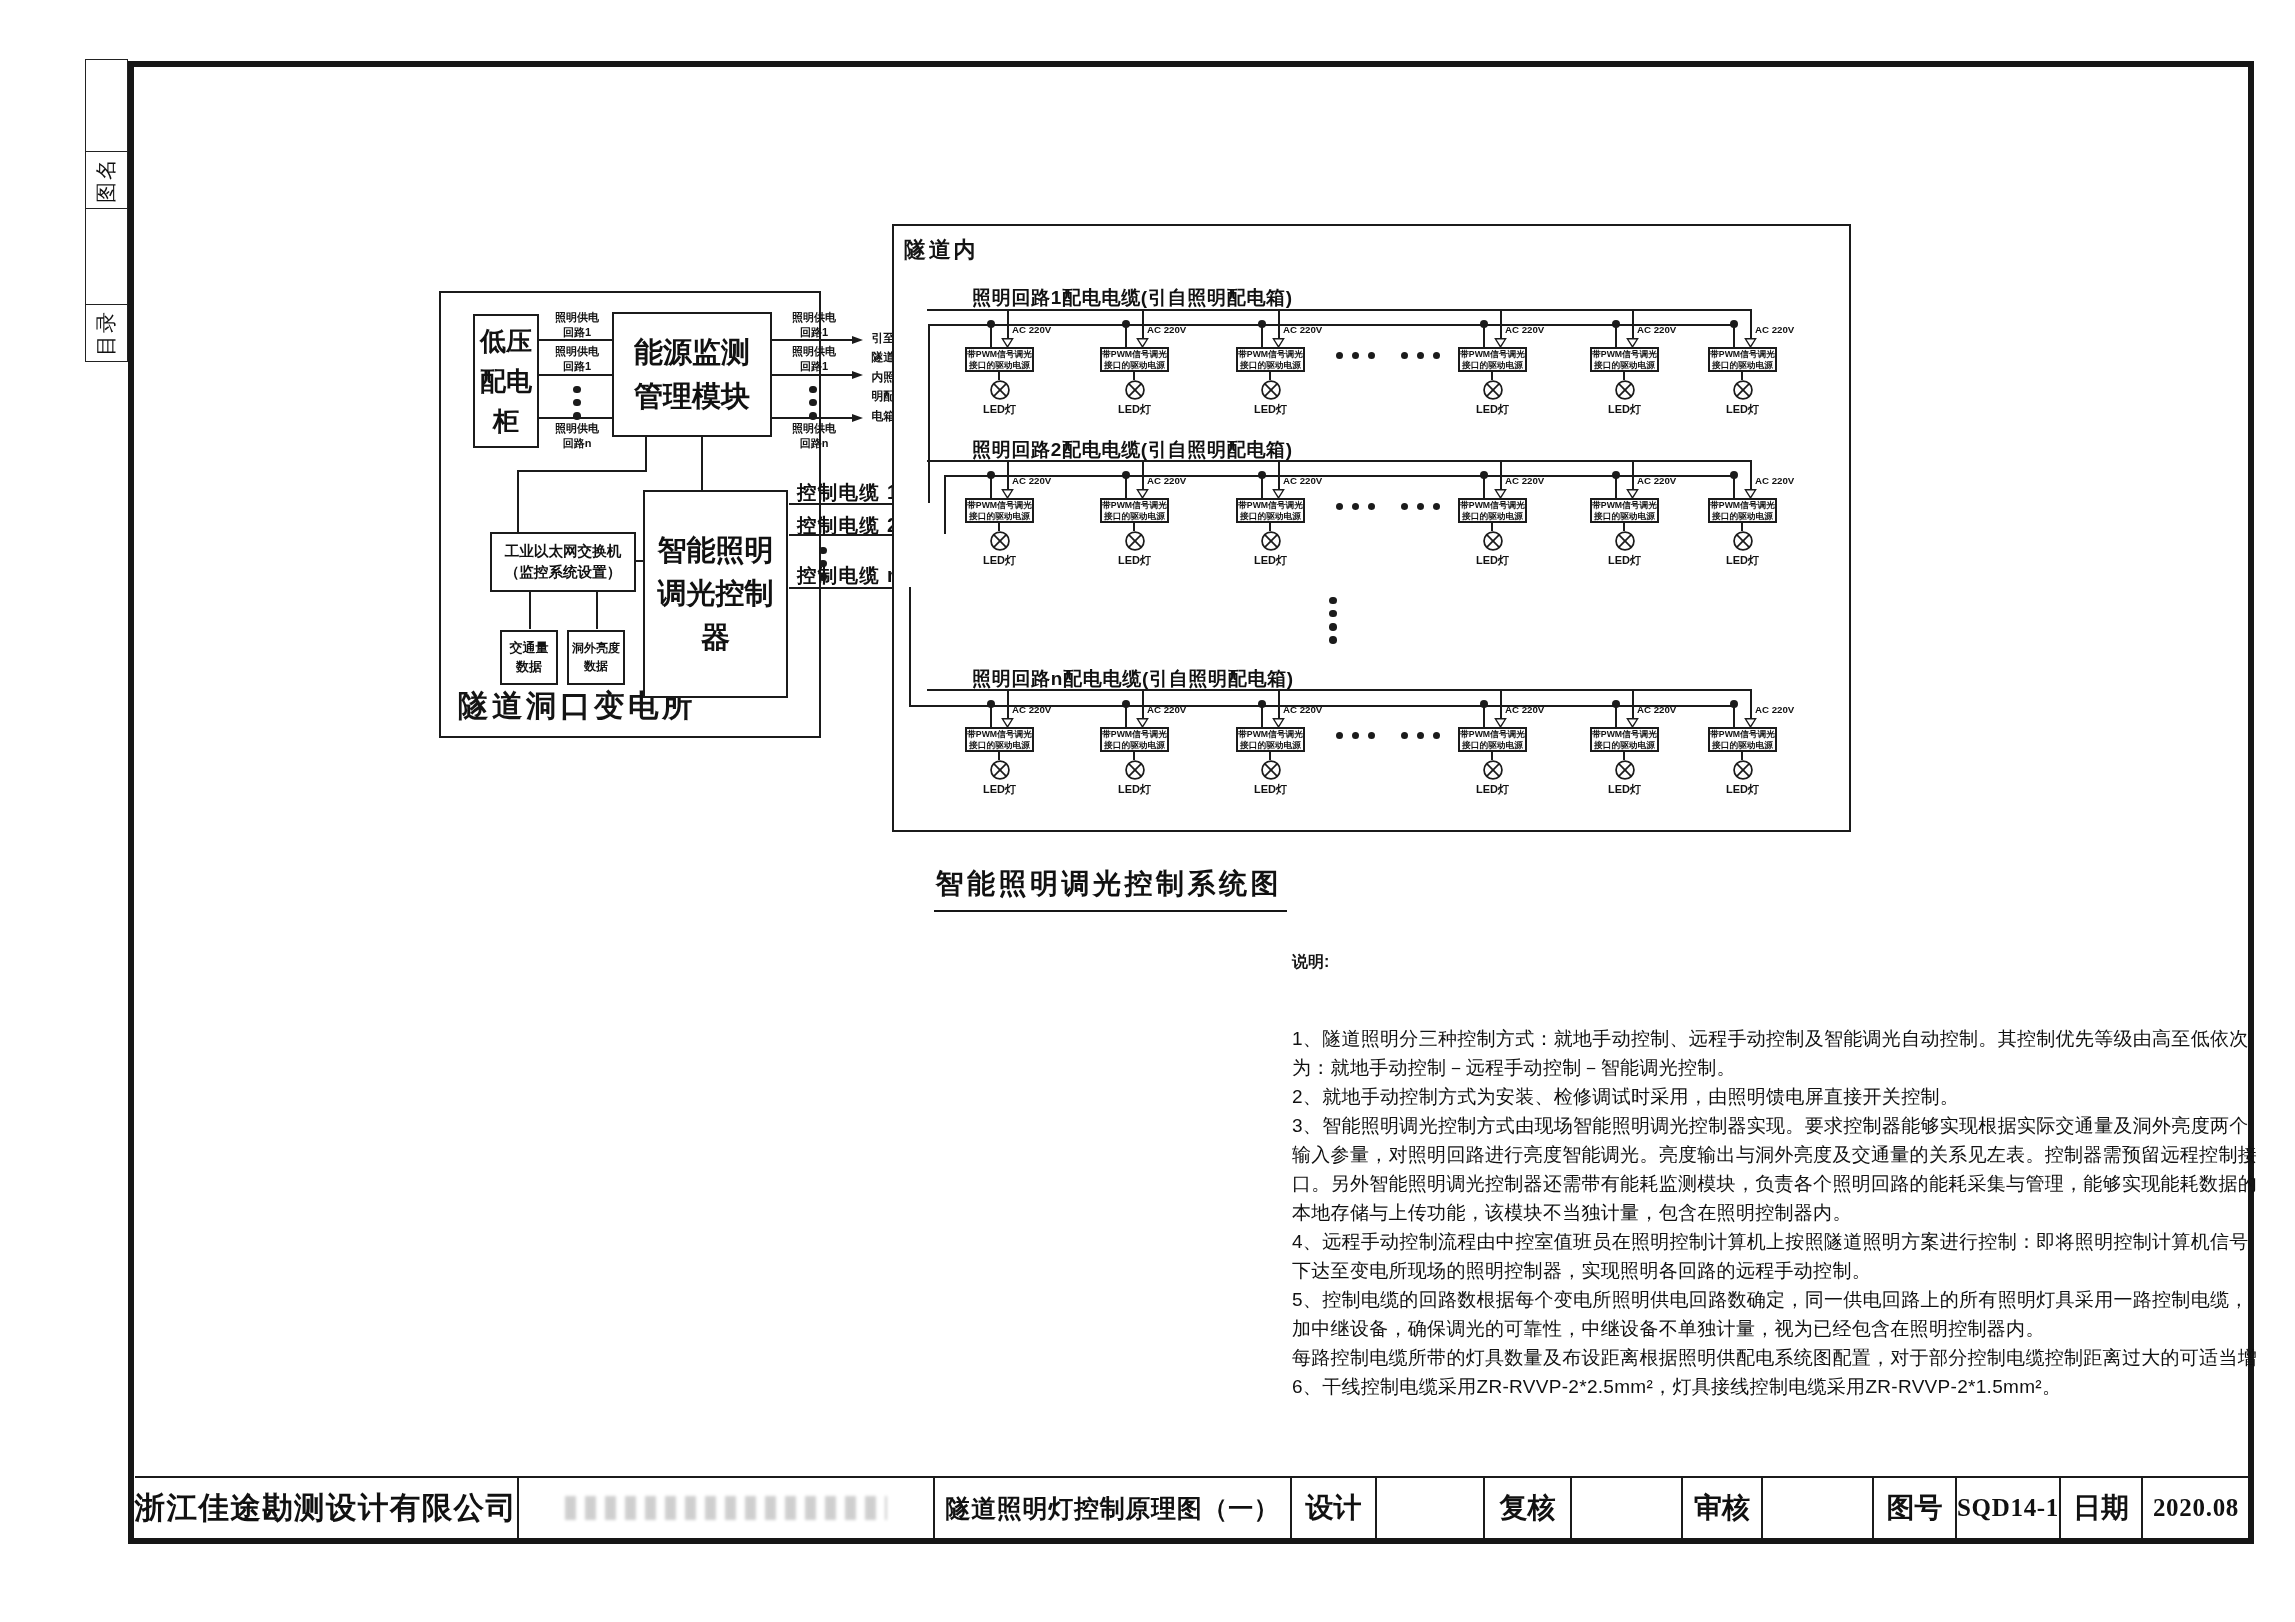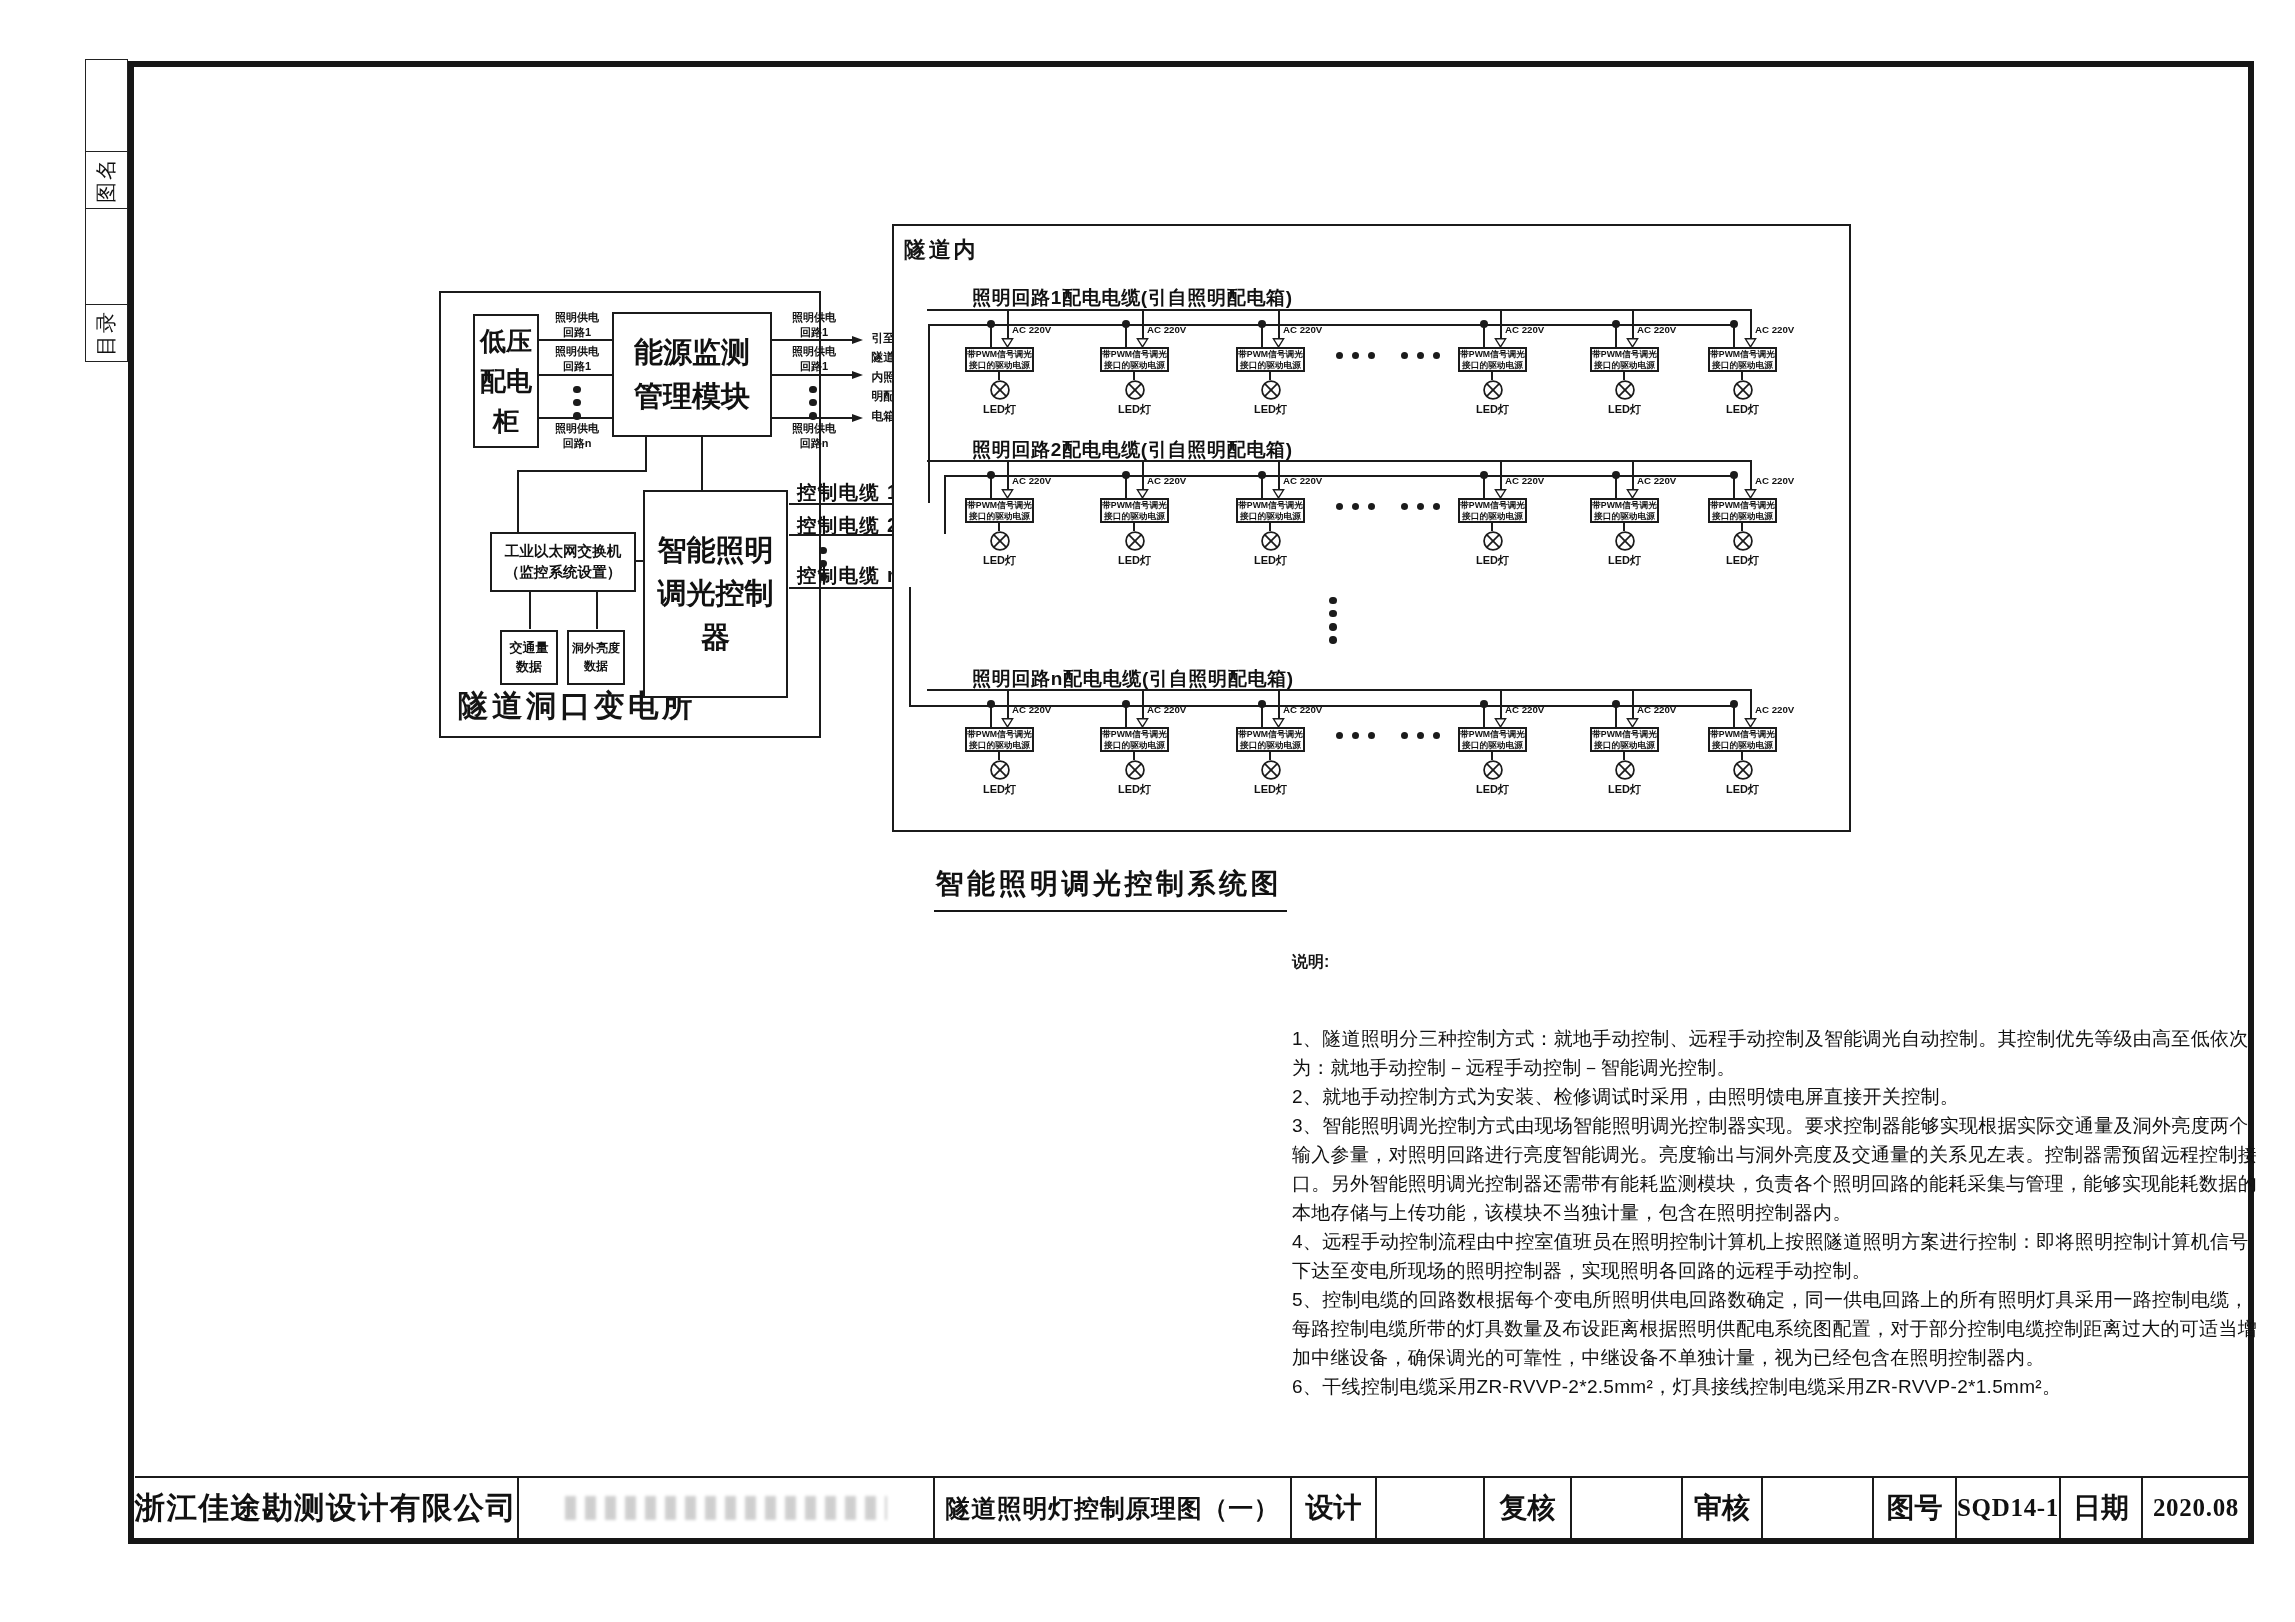--- a/index.html
+++ b/index.html
@@ -593,22 +593,22 @@
     <div class="note-line">1、隧道照明分三种控制方式：就地手动控制、远程手动控制及智能调光自动控制。其控制优先等级由高至低依次</div>
     <div class="note-line">为：就地手动控制－远程手动控制－智能调光控制。</div>
     <div class="note-line">2、就地手动控制方式为安装、检修调试时采用，由照明馈电屏直接开关控制。</div>
     <div class="note-line">3、智能照明调光控制方式由现场智能照明调光控制器实现。要求控制器能够实现根据实际交通量及洞外亮度两个</div>
     <div class="note-line">输入参量，对照明回路进行亮度智能调光。亮度输出与洞外亮度及交通量的关系见左表。控制器需预留远程控制接</div>
     <div class="note-line">口。另外智能照明调光控制器还需带有能耗监测模块，负责各个照明回路的能耗采集与管理，能够实现能耗数据的</div>
     <div class="note-line">本地存储与上传功能，该模块不当独计量，包含在照明控制器内。</div>
     <div class="note-line">4、远程手动控制流程由中控室值班员在照明控制计算机上按照隧道照明方案进行控制：即将照明控制计算机信号</div>
     <div class="note-line">下达至变电所现场的照明控制器，实现照明各回路的远程手动控制。</div>
     <div class="note-line">5、控制电缆的回路数根据每个变电所照明供电回路数确定，同一供电回路上的所有照明灯具采用一路控制电缆，</div>
+    <div class="note-line">加中继设备，确保调光的可靠性，中继设备不单独计量，视为已经包含在照明控制器内。</div>
     <div class="note-line">每路控制电缆所带的灯具数量及布设距离根据照明供配电系统图配置，对于部分控制电缆控制距离过大的可适当增</div>
-    <div class="note-line">加中继设备，确保调光的可靠性，中继设备不单独计量，视为已经包含在照明控制器内。</div>
     <div class="note-line">6、干线控制电缆采用ZR-RVVP-2*2.5mm²，灯具接线控制电缆采用ZR-RVVP-2*1.5mm²。</div>
   </div>
 
   <div class="titlebar">
     <div class="tcell" style="width:382px;font-size:30.5px;font-weight:bold;letter-spacing:1.4px;">浙江佳途勘测设计有限公司</div>
     <div class="tcell" style="width:416px;">
       <div class="smudge"></div>
     </div>
     <div class="tcell" style="width:357px;font-size:25px;font-weight:bold;letter-spacing:0.7px;">隧道照明灯控制原理图（一）</div>
     <div class="tcell" style="width:85px;font-size:28px;font-weight:bold;">设计</div>

